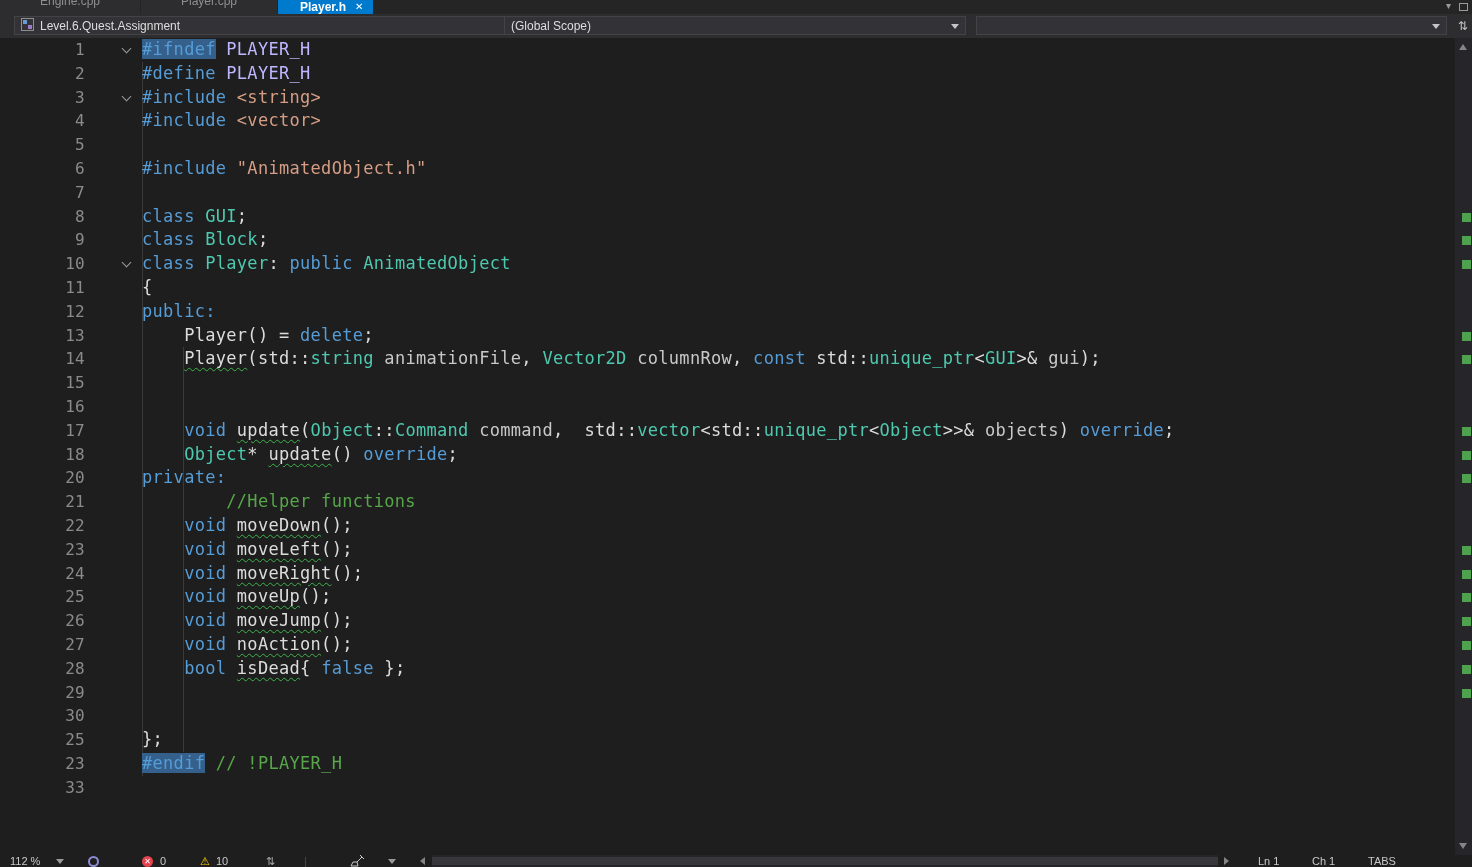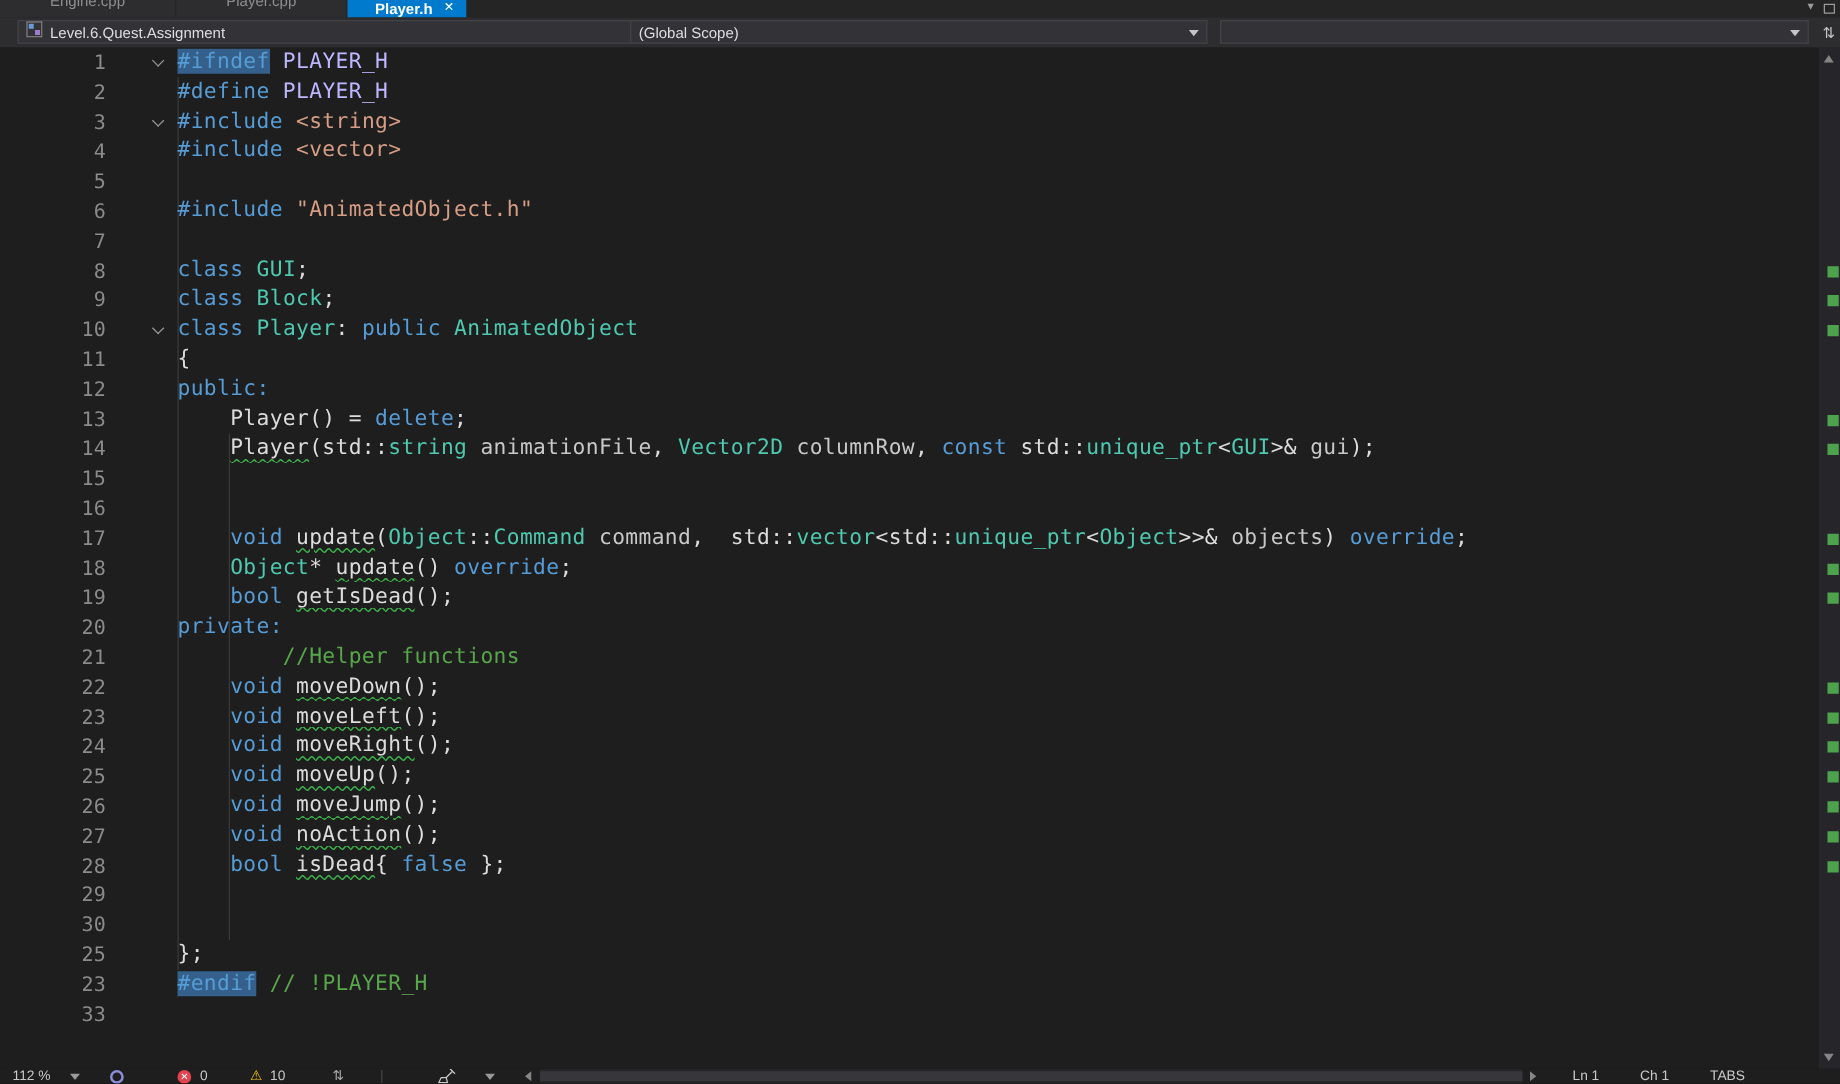--- a/index.html
+++ b/index.html
@@ -232,25 +232,20 @@
           <span class="ln">17</span>
           <span class="foldcol"></span>
           <span class="codetext"><span class="tk-d">    </span><span class="tk-kw">void</span><span class="tk-d"> </span><span class="tk-fn tk-sq">update</span><span class="tk-d">(</span><span class="tk-type">Object</span><span class="tk-d">::</span><span class="tk-type">Command</span><span class="tk-d"> </span><span class="tk-pr">command</span><span class="tk-d">,  std::</span><span class="tk-type">vector</span><span class="tk-d">&lt;std::</span><span class="tk-type">unique_ptr</span><span class="tk-d">&lt;</span><span class="tk-type">Object</span><span class="tk-d">&gt;&gt;&amp; </span><span class="tk-pr">objects</span><span class="tk-d">) </span><span class="tk-kw">override</span><span class="tk-d">;</span></span>
         </div>
         <div class="crow">
           <span class="ln">18</span>
           <span class="foldcol"></span>
           <span class="codetext"><span class="tk-d">    </span><span class="tk-type">Object</span><span class="tk-d">* </span><span class="tk-fn tk-sq">update</span><span class="tk-d">() </span><span class="tk-kw">override</span><span class="tk-d">;</span></span>
         </div>
         <div class="crow">
-          <span class="ln">19</span>
-          <span class="foldcol"></span>
-          <span class="codetext"><span class="tk-d">    </span><span class="tk-kw">bool</span><span class="tk-d"> </span><span class="tk-fn tk-sq">getIsDead</span><span class="tk-d">();</span></span>
-        </div>
-        <div class="crow">
           <span class="ln">20</span>
           <span class="foldcol"></span>
           <span class="codetext"><span class="tk-kw">private:</span></span>
         </div>
         <div class="crow">
           <span class="ln">21</span>
           <span class="foldcol"></span>
           <span class="codetext"><span class="tk-d">        </span><span class="tk-com">//Helper functions</span></span>
         </div>
         <div class="crow">

